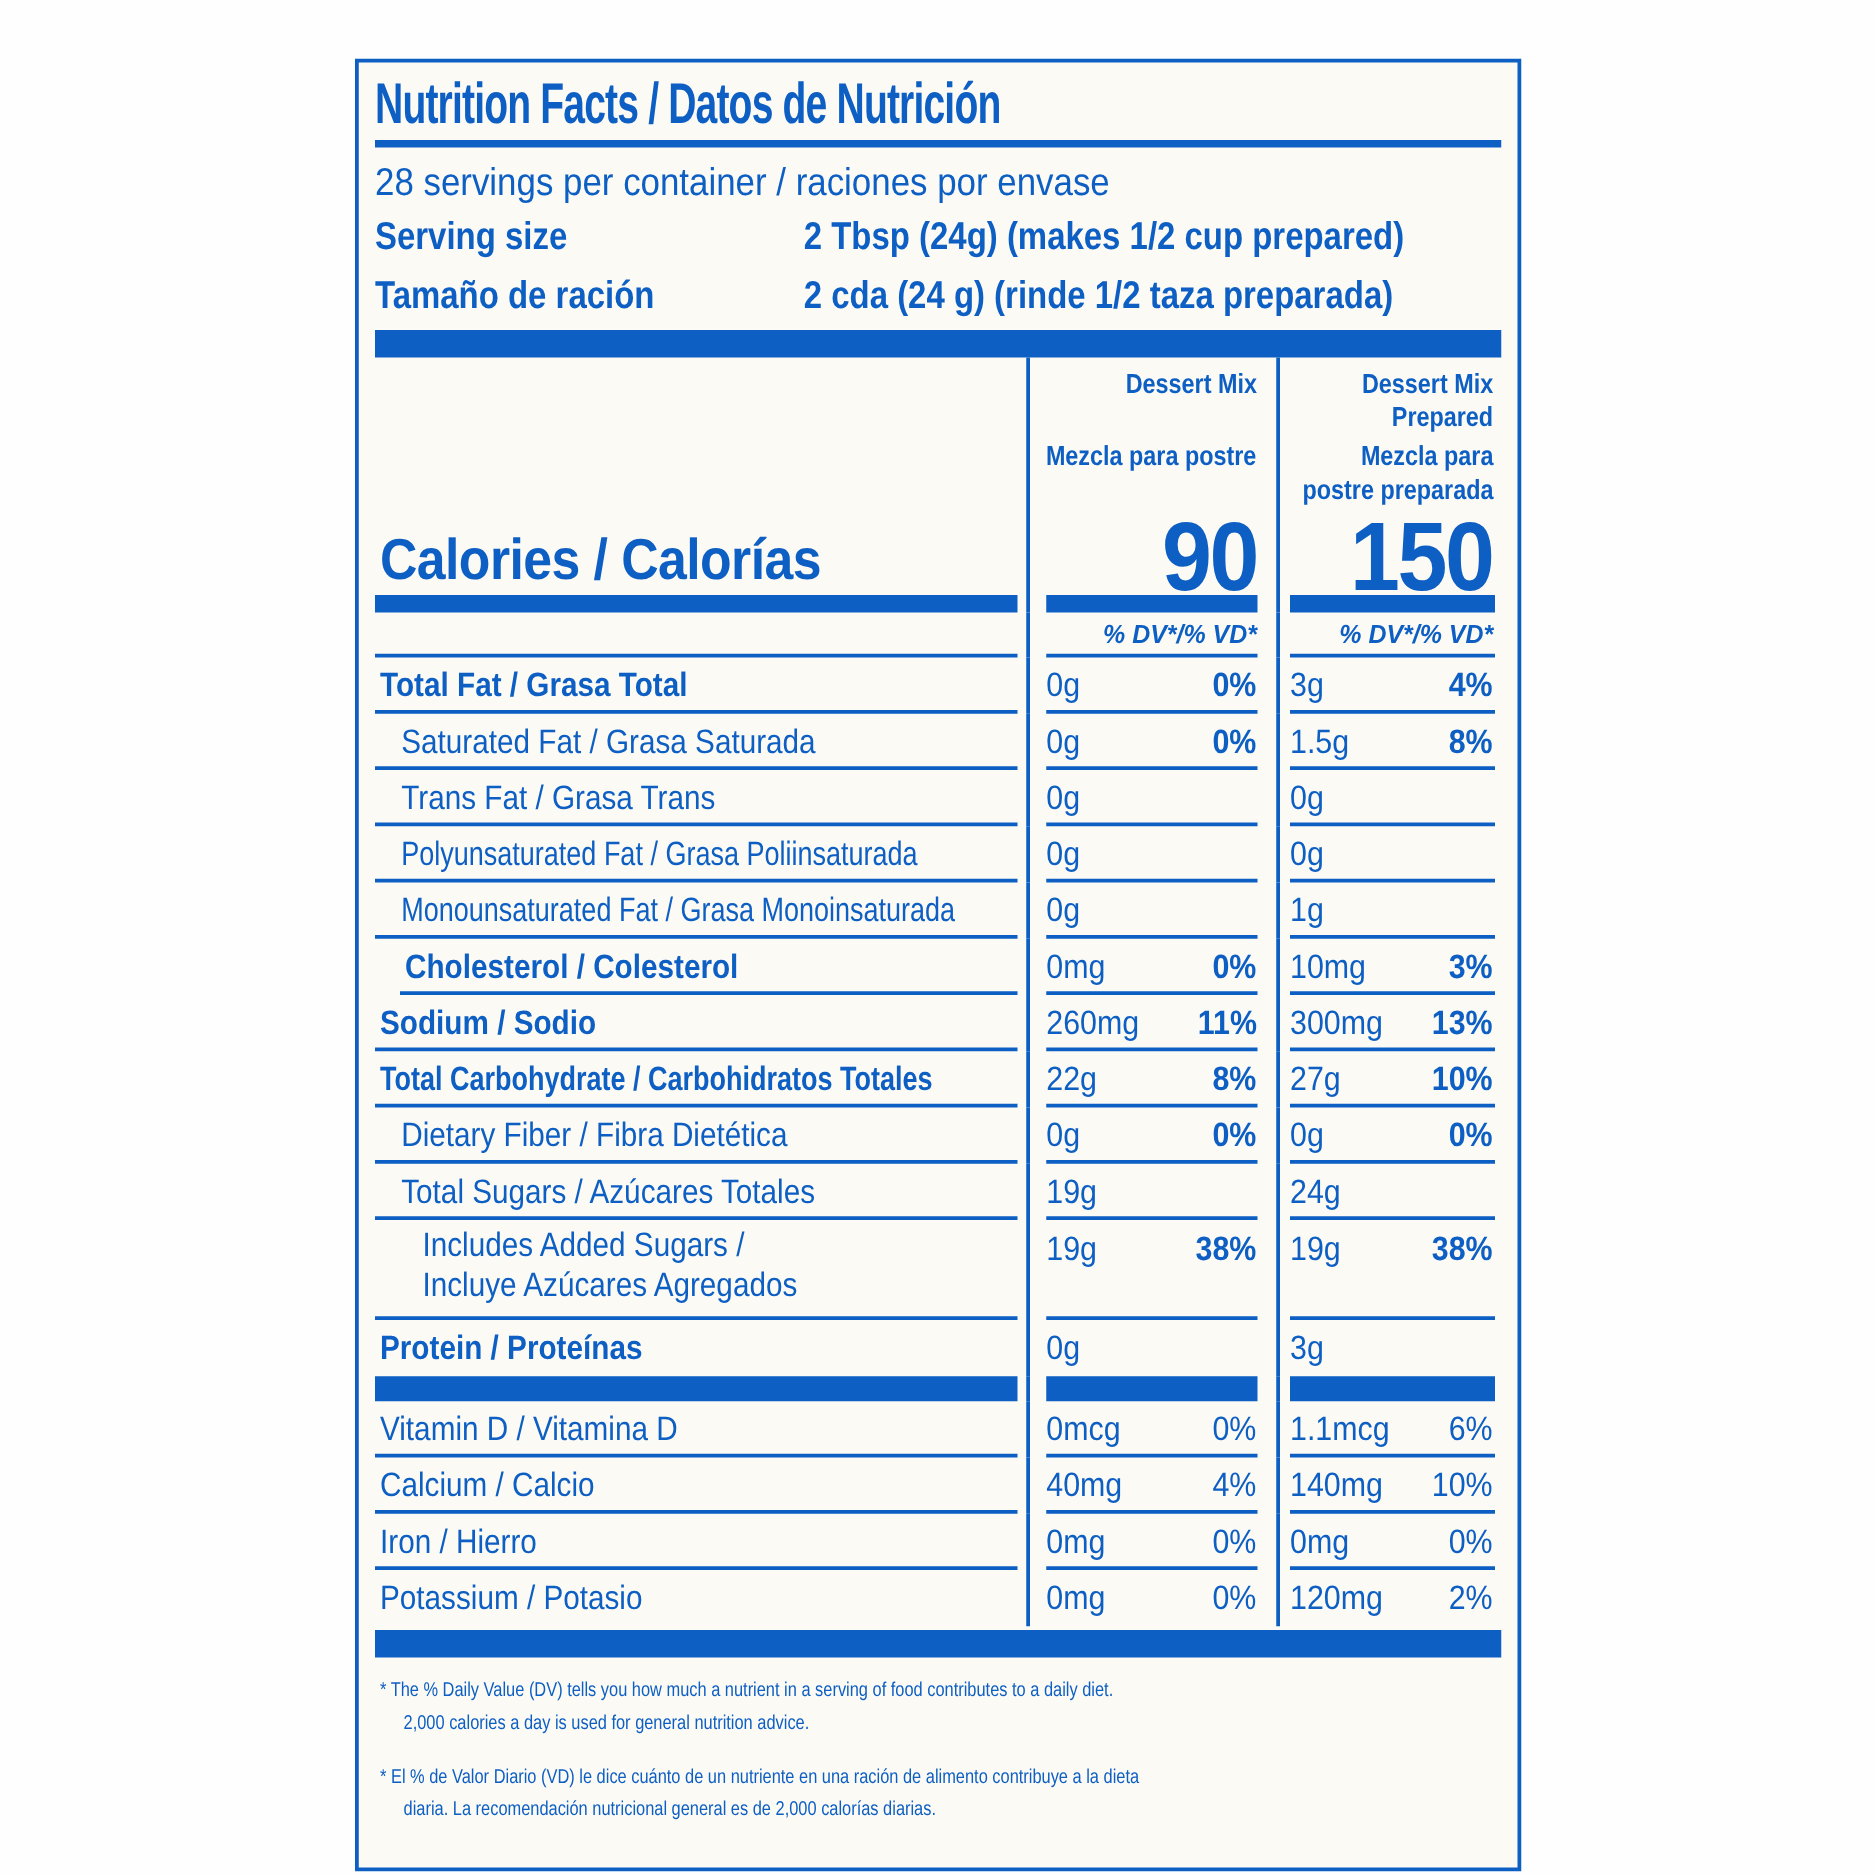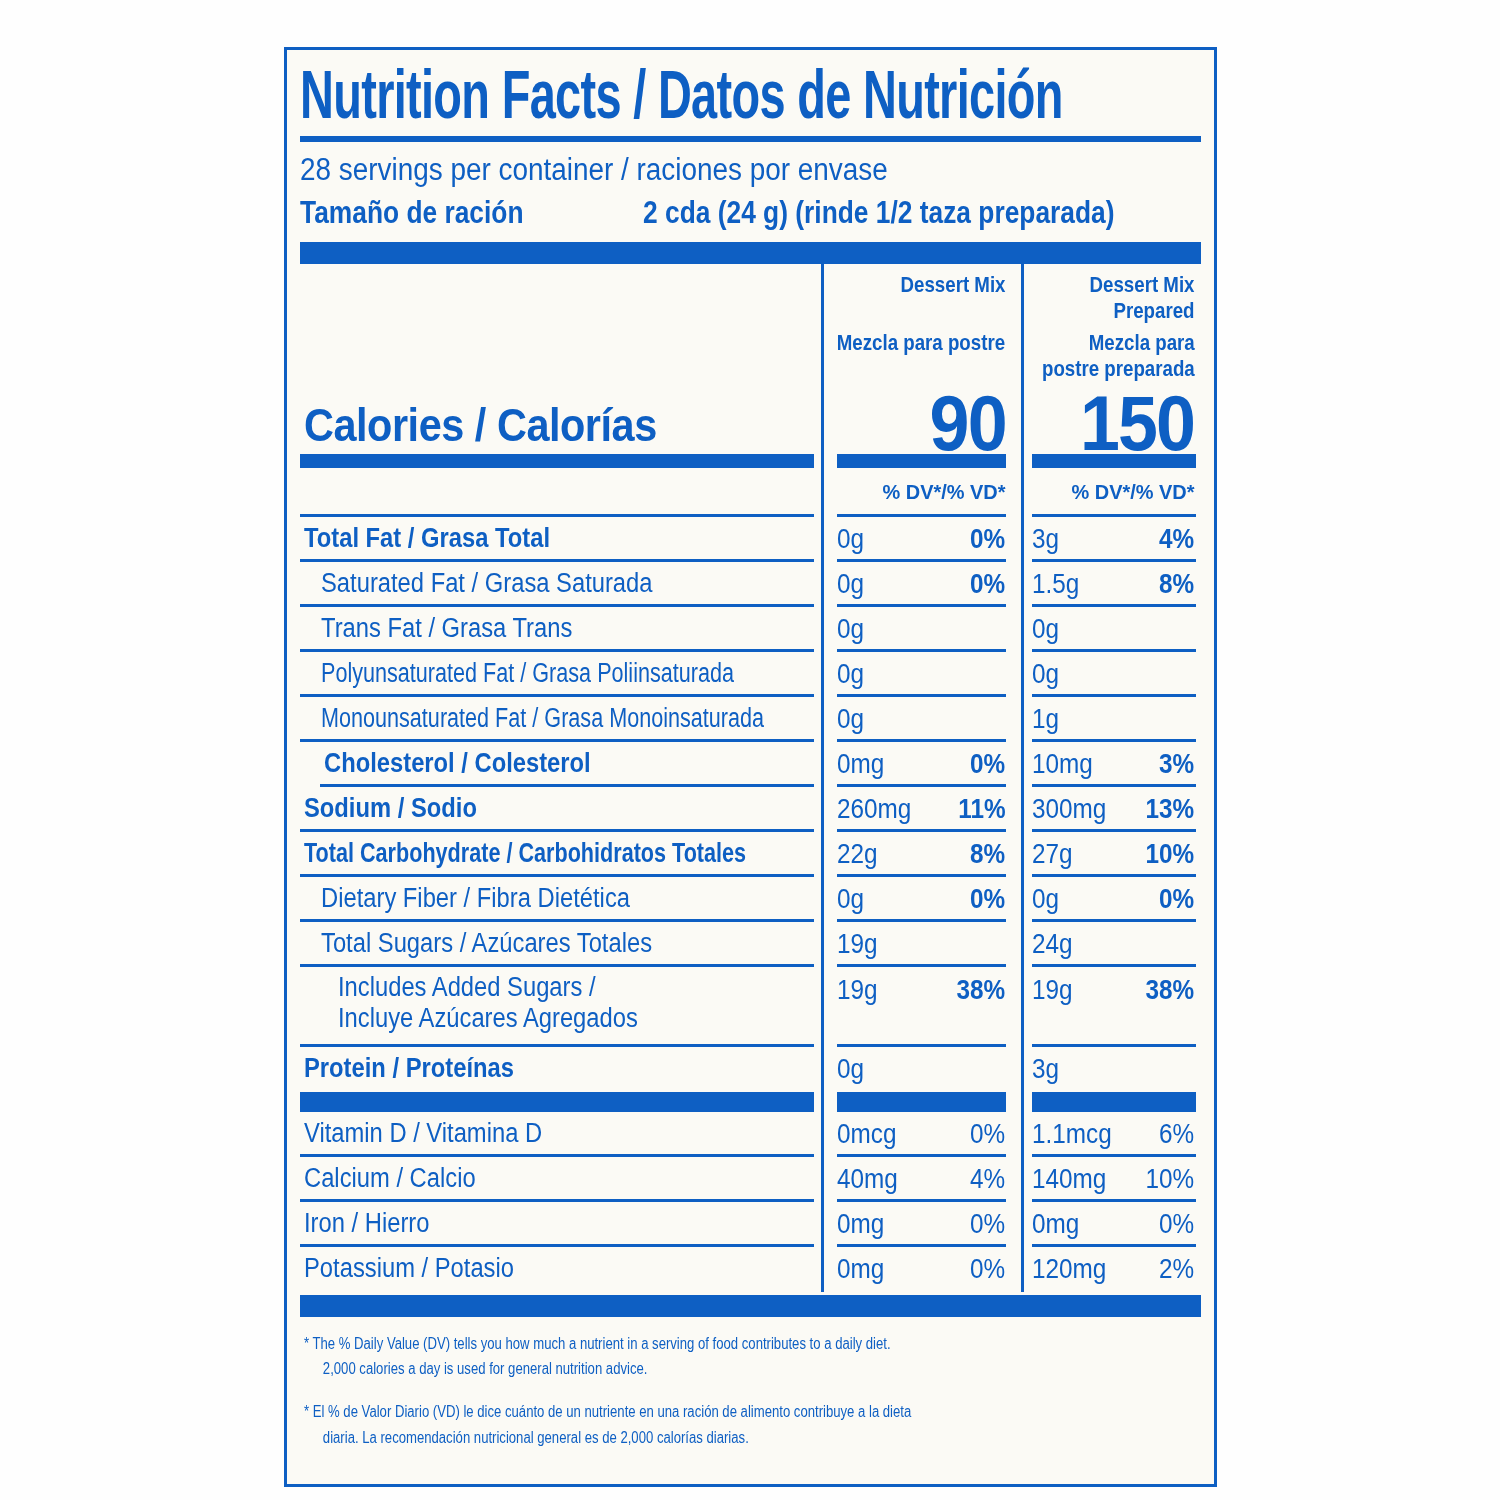--- a/index.html
+++ b/index.html
@@ -9,21 +9,21 @@
   .page{ width:1500px; height:1500px; background:#fefefe; overflow:hidden; }
   .label{ width:933px; min-height:1405px; margin:47px auto 0; border:3px solid var(--blue);
           background:var(--bg); padding:7px 13px 16px; }
 
   
   .cd{ display:inline-block; white-space:nowrap; transform-origin:0 50%; }
   .sx68{ transform:scaleX(.68); } .sx85{ transform:scaleX(.85); } .sx90{ transform:scaleX(.9); }
   .b{ font-weight:bold; }
 
   
-  .title{ font-size:69px; font-weight:bold; line-height:1.04; margin-top:2px; letter-spacing:-1px; }
+  .title{ font-size:46px; font-weight:bold; line-height:1.04; margin-top:2px; letter-spacing:-1px; }
   .rule{ height:6px; background:var(--blue); margin:5px 0 9px; }
   .servings{ font-size:31px; line-height:1.2; margin-bottom:7px; }
   .srow{ display:flex; font-size:31px; font-weight:bold; line-height:1.15; margin-bottom:11px; }
   .srow .sl{ width:343px; flex:none; }
   .srow .sv{ flex:1 1 auto; min-width:0; }
   .thickbar{ height:22px; background:var(--blue); margin-top:3px; }
 
   
   .grid{ width:100%; }
   .row,.bar-row,.hdr-row{ display:flex; }
@@ -66,21 +66,21 @@
 
   
   .bar-row{ height:14px; }
   .bar-row.thick3{ height:20px; }
   .bar-row .bar{ position:absolute; top:0; bottom:0; background:var(--blue); }
   .bar-row .cl .bar{ left:0; right:7px; }
   .bar-row .c1 .bar{ left:13px; right:15px; }
   .bar-row .c2 .bar{ left:8px; right:5px; }
   .bar-row .c1,.bar-row .c2{ padding:0; }
 
-  .dv-row{ height:49px; }
+  .dv-row{ height:36px;font-style:italic; }
   .dv-row .c1,.dv-row .c2{ justify-content:flex-end; }
   .dv{ font-size:21px; font-weight:bold; display:inline-block; white-space:nowrap;
        transform:scaleX(.95); transform-origin:100% 50%; }
 
   
   .footnotes{ padding:14px 4px 0; }
   .fn{ font-size:16px; line-height:1.62; margin-bottom:17px; }
   .fn div{ transform:scaleX(.82); transform-origin:0 50%; white-space:nowrap; }
   .fn div:nth-child(2){ padding-left:23px; }
 </style>
@@ -92,20 +92,24 @@
 
     <div class="title">
       <span class="cd sx68">Nutrition Facts / Datos de Nutrición</span>
     </div>
     <div class="rule"></div>
 
     <div class="servings">
       <span class="cd sx90">28 servings per container / raciones por envase</span>
     </div>
 
+    <div class="srow">
+      <span class="sl"><span class="cd sx85">Serving size</span></span>
+      <span class="sv"><span class="cd sx85">2 Tbsp (24g) (makes 1/2 cup prepared)</span></span>
+    </div>
     <div class="srow">
       <span class="sl"><span class="cd sx85">Tamaño de ración</span></span>
       <span class="sv"><span class="cd sx85">2 cda (24 g) (rinde 1/2 taza preparada)</span></span>
     </div>
 
     <div class="thickbar"></div>
 
     <div class="grid">
 
       <div class="hdr-row">

